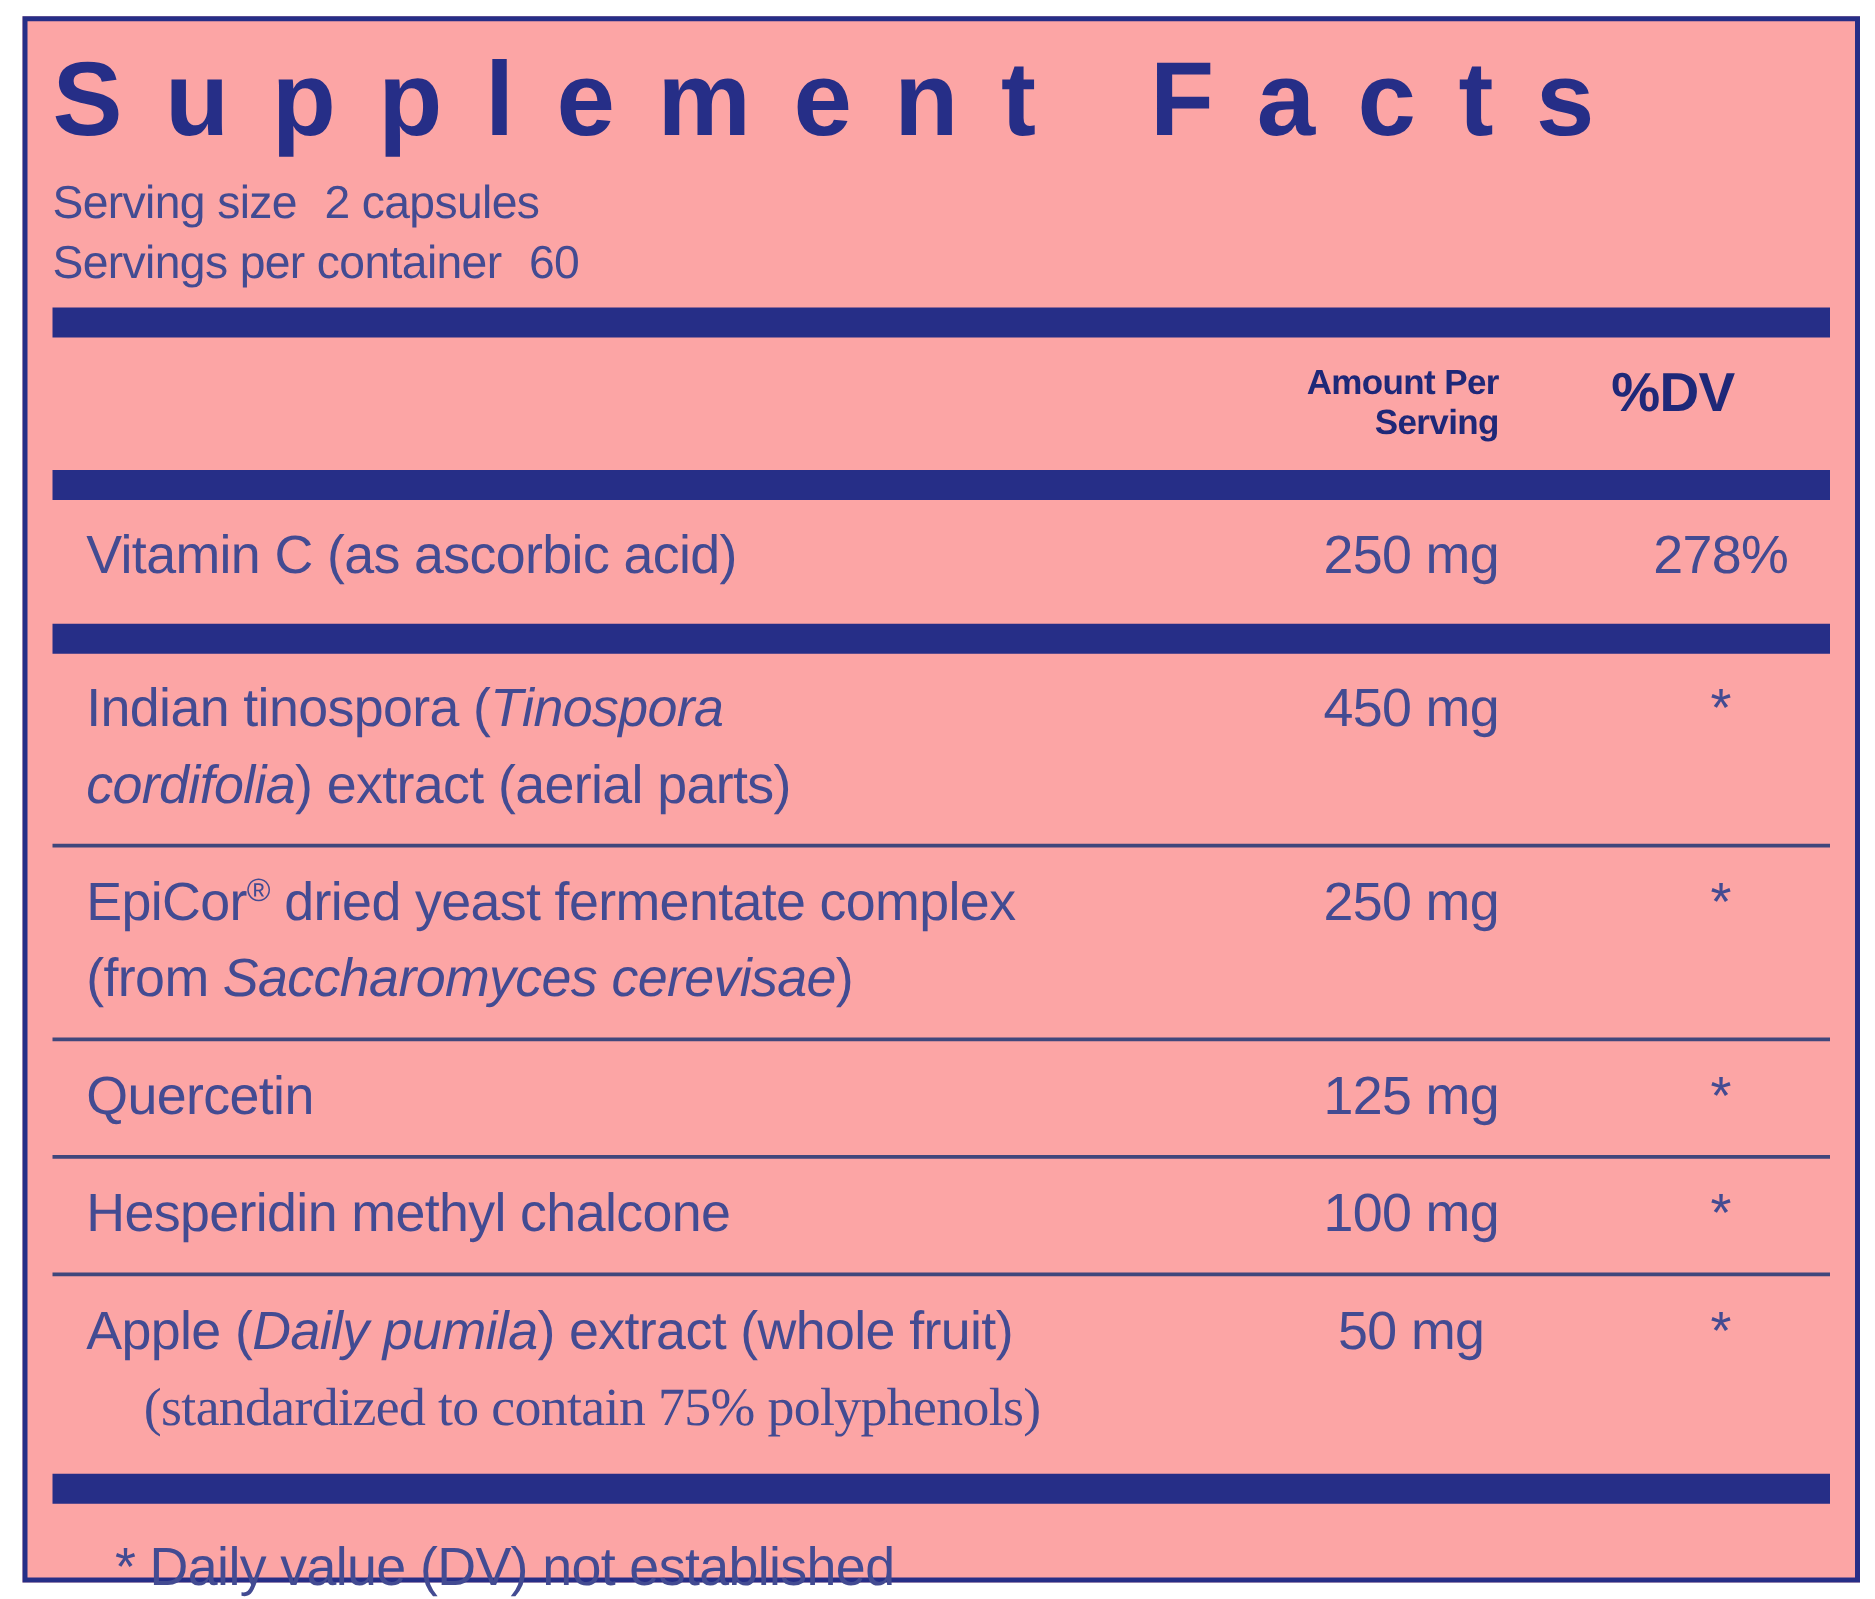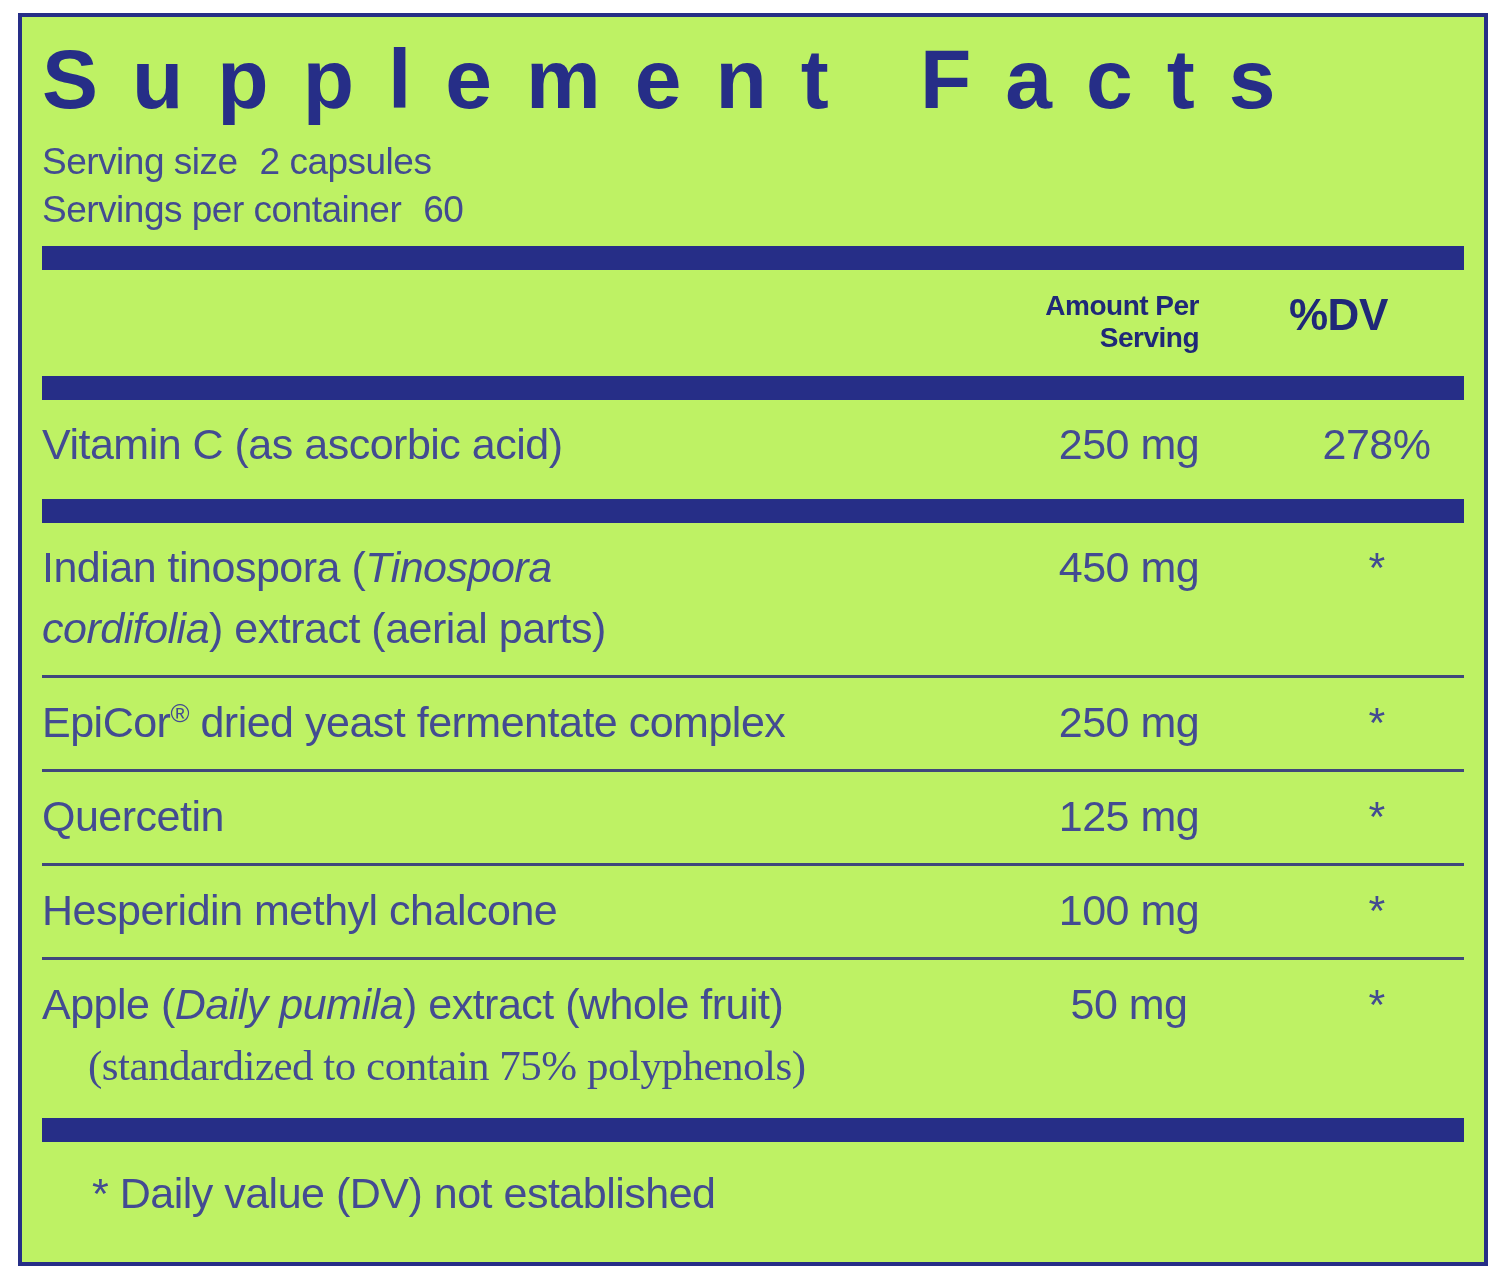--- a/index.html
+++ b/index.html
@@ -6,21 +6,21 @@
     --navy:#262e87;
     --text:#434b92;
     --sep:#40477c;
   }
   *{margin:0;padding:0;box-sizing:border-box;}
   html,body{width:1500px;height:1279px;background:#ffffff;
     font-family:"Liberation Sans", sans-serif;}
   .label-box{
     position:absolute;left:18px;top:13px;width:1470px;height:1253px;
     border:4px solid var(--navy);
-    background:#bef264;
+    background:#fca5a5;
     padding:14px 20px 0 20px;
   }
   .title{
     font-size:84px;font-weight:bold;color:var(--navy);
     letter-spacing:34px;white-space:nowrap;line-height:1.15;
     margin-bottom:10px;
   }
   .serving-line{
     font-size:37px;color:var(--text);line-height:1.3;
     letter-spacing:-0.5px;
@@ -38,21 +38,21 @@
   }
   .header-row{padding:12px 0 14px 0;}
   .header-amount{
     font-size:28px;font-weight:bold;color:#1f2878;
     text-align:right;padding-right:90px;letter-spacing:-0.5px;
   }
   .header-dv{
     font-size:44px;font-weight:bold;color:#1f2878;
     text-align:left;letter-spacing:-0.5px;
   }
-  .row{padding:14px 0 16px 0;}
+  .row{padding:14px 0 16px 0;margin-left:27px;}
   .cell{font-size:43px;color:var(--text);line-height:1.42;letter-spacing:-0.5px;}
   .cell.name .name-line.indent{padding-left:46px;font-family:Liberation Serif, serif;}
   .cell.amount{text-align:center;}
   .cell.dv{text-align:center;}
   .cell sup{font-size:60%;vertical-align:super;line-height:0;}
   .thin-sep{border-top:3px solid var(--sep);}
   .footnote{
     font-size:43px;color:var(--text);letter-spacing:-0.5px;
     padding:24px 0 0 50px;line-height:1.3;
   }
@@ -96,20 +96,21 @@
           <div class="name-line"><span>Indian tinospora (</span><i>Tinospora</i></div>
           <div class="name-line"><i>cordifolia</i><span>) extract (aerial parts)</span></div>
         </div>
         <div class="cell amount">450 mg</div>
         <div class="cell dv">*</div>
       </div>
       <div class="thin-sep"></div>
       <div class="grid-row row">
         <div class="cell name">
           <div class="name-line"><span>EpiCor</span><sup>®</sup><span> dried yeast fermentate complex</span></div>
+          <div class="name-line"><span>(from </span><i>Saccharomyces cerevisae</i><span>)</span></div>
         </div>
         <div class="cell amount">250 mg</div>
         <div class="cell dv">*</div>
       </div>
       <div class="thin-sep"></div>
       <div class="grid-row row">
         <div class="cell name">
           <div class="name-line"><span>Quercetin</span></div>
         </div>
         <div class="cell amount">125 mg</div>

